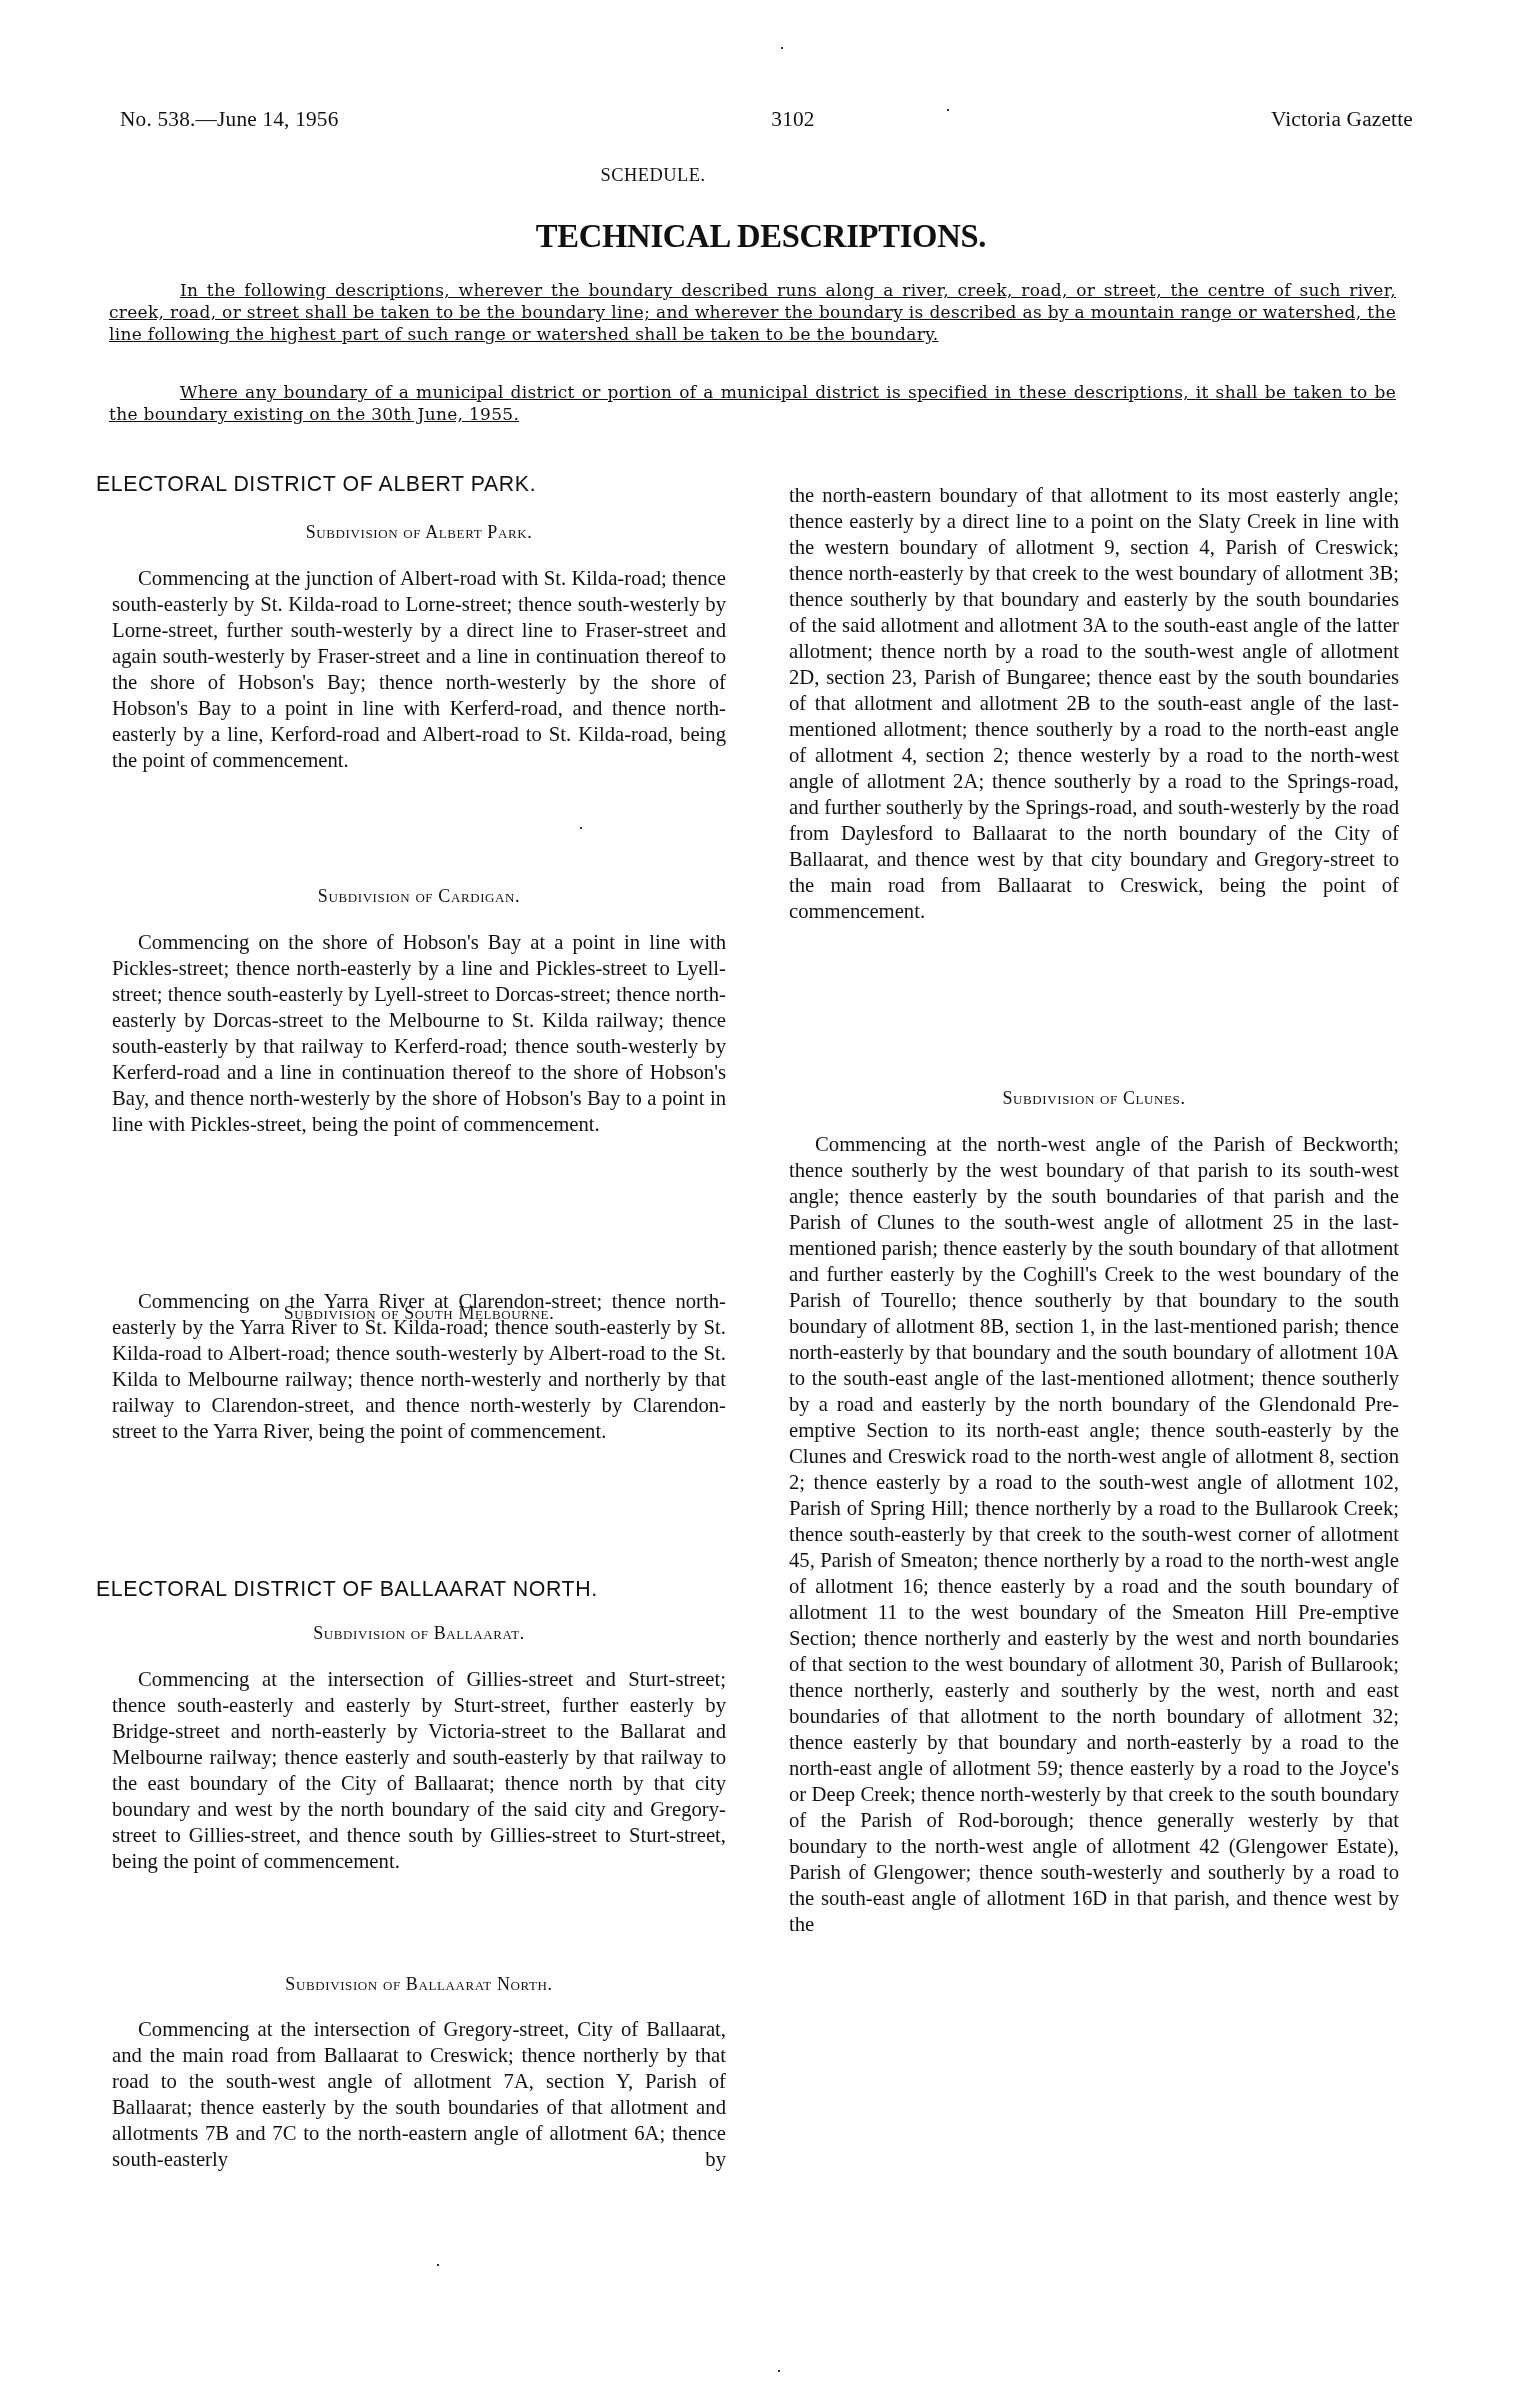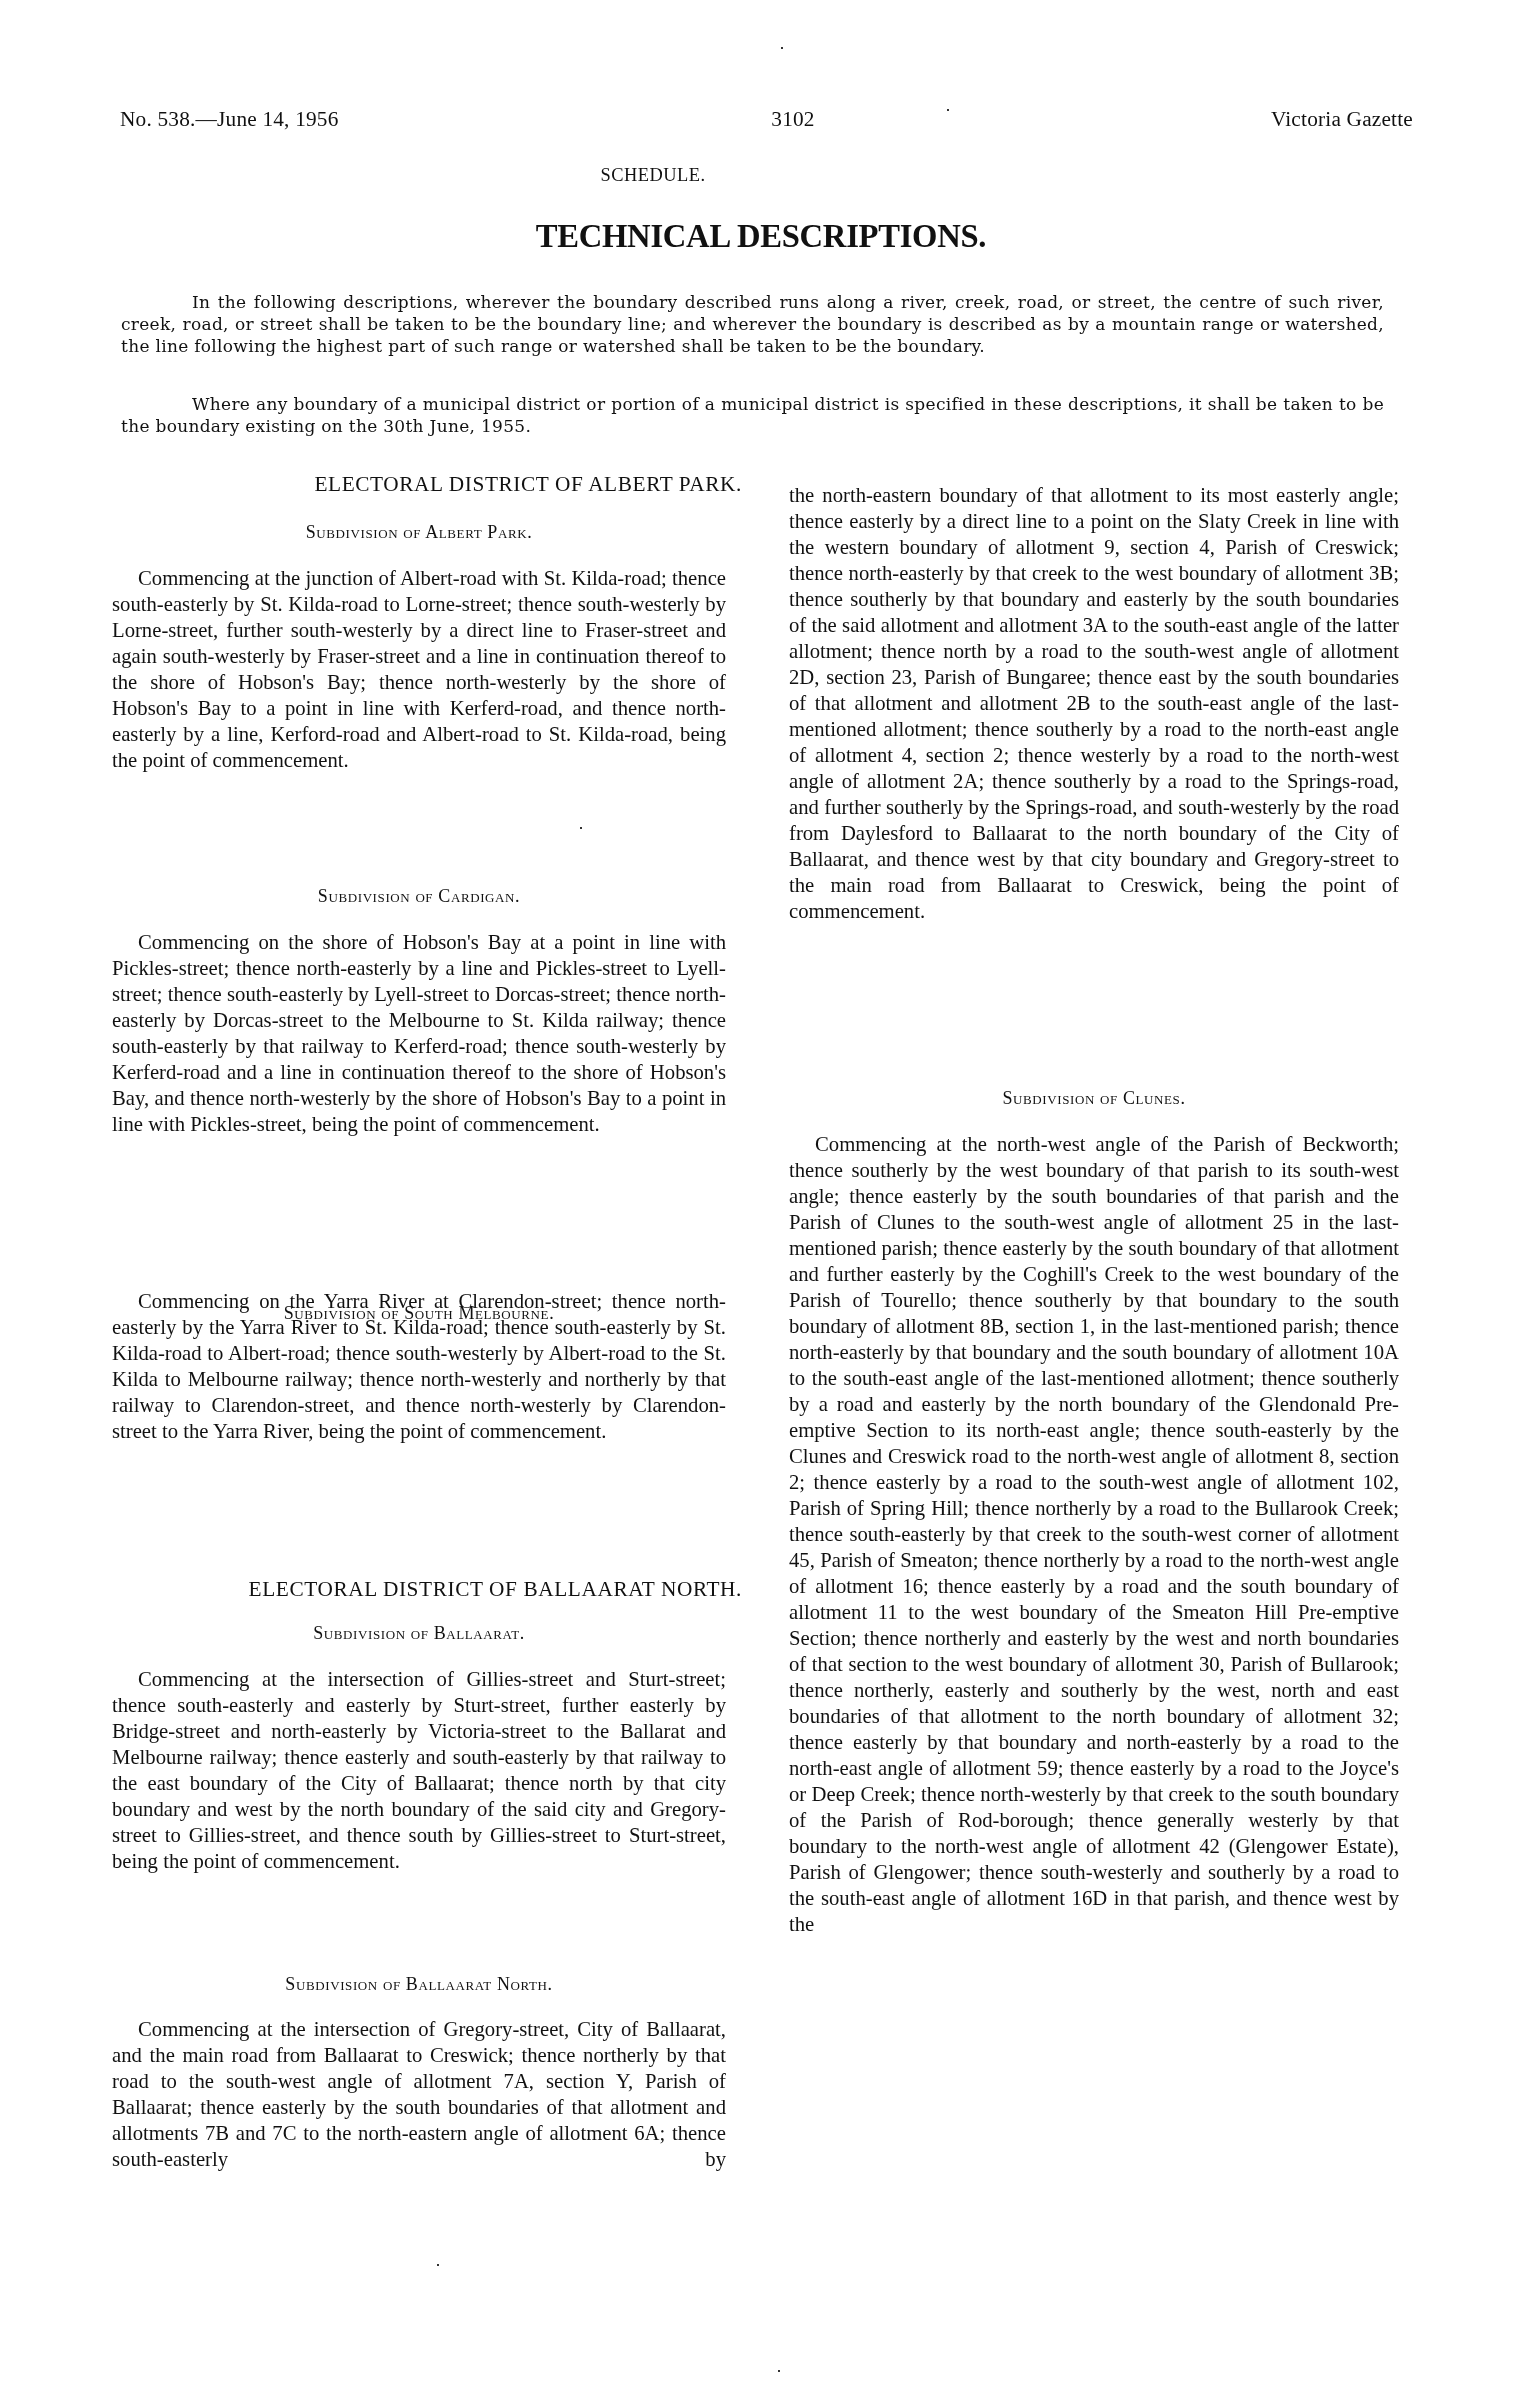--- a/index.html
+++ b/index.html
@@ -9,25 +9,25 @@
   .hdr { top: 107px; font-size: 21.3px; font-family: "Liberation Serif", serif; letter-spacing: 0.2px; }
   .hdr-left { left: 92px; margin-left: 28px; }
   .hdr-center { left: 0; width: 1522px; text-align: center; padding-left: 32px; }
   .hdr-right { right: 109px; }
   .schedule { top: 165px; left: 0; width: 1306px; text-align: center; font-size: 18.4px;
               font-family: "Liberation Serif", serif; letter-spacing: 0.5px; }
   .title { top: 217px; left: 0; width: 1522px; text-align: center; font-size: 34px; font-weight: bold;
            font-family: "Liberation Serif", serif; transform: scaleX(0.96); letter-spacing: -0.3px; }
   .intro { left: 109px; width: 1287px; font-size: 17px; line-height: 22px; text-align: justify;
            font-family: "DejaVu Serif", serif; letter-spacing: 0.3px; }
-  .intro p { margin: 12px; text-indent: 71px; }
+  .intro p { margin: 0; text-indent: 71px; text-decoration: underline; }
   .col { width: 646px; }
   .col-left { left: 96px; }
   .col-right { left: 773px; width: 642px; }
-  .district { font-size: 21.3px; font-family: Liberation Serif, serif; text-align: right; letter-spacing: 0.6px; width: 646px; }
+  .district { font-size: 21.3px; font-family: Liberation Sans, sans-serif; text-align: left; letter-spacing: 0.6px; width: 646px; }
   .subdiv { font-size: 18px; font-family: "Liberation Serif", serif; text-align: center; font-variant: small-caps; letter-spacing: 0.6px; }
   .body { font-size: 20.7px; line-height: 26px; text-align: justify; font-family: "Liberation Serif", serif; }
   .body p { margin: 16px; text-indent: 26px; }
   .body p.cont { text-indent: 0; }
   .speck { position: absolute; width: 1.9px; height: 1.9px; background: #333; }
 </style>
 </head>
 <body>
 
 <div class="abs hdr hdr-left">No. 538.—June 14, 1956</div>

